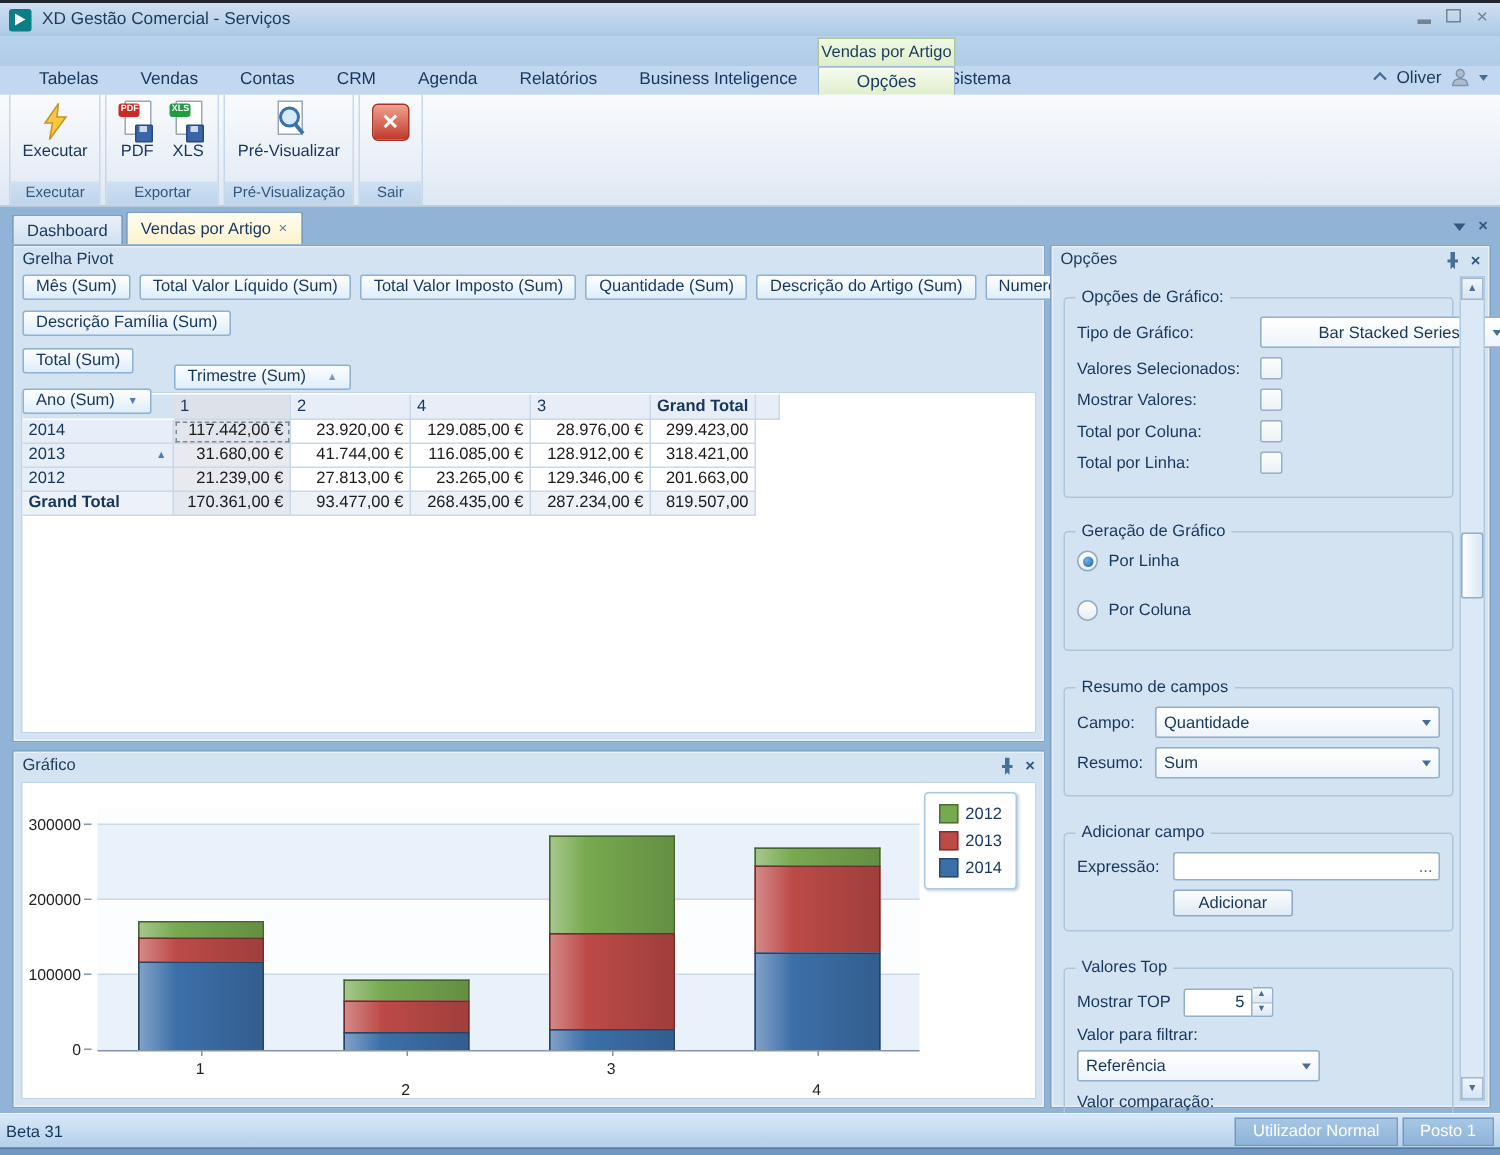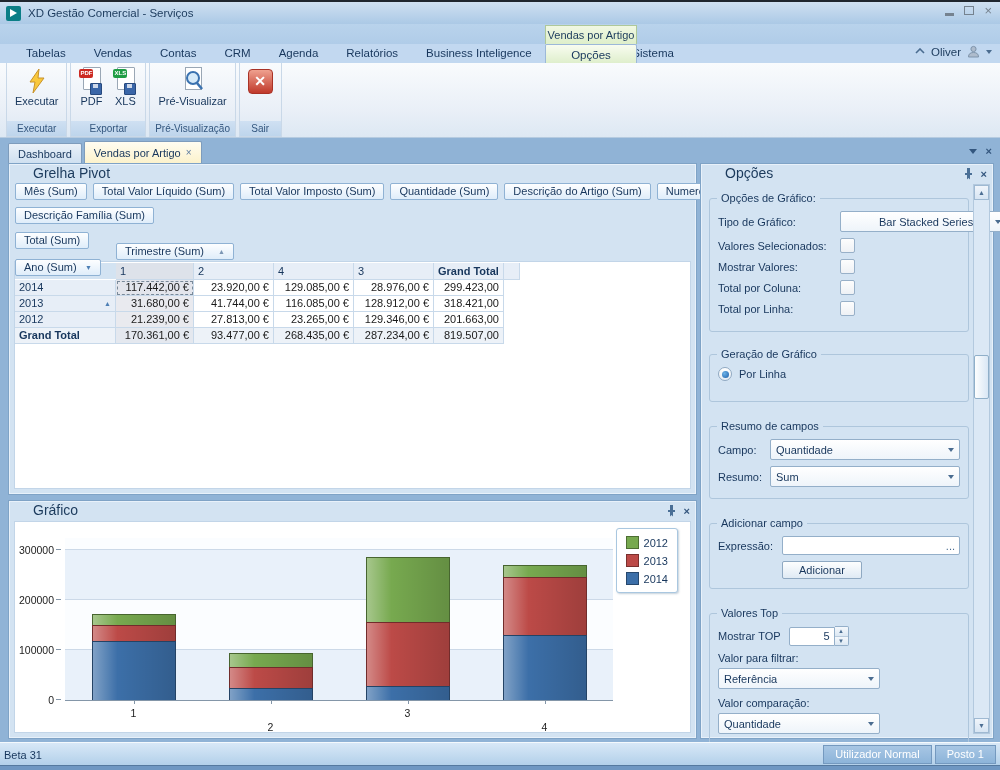--- a/index.html
+++ b/index.html
@@ -44,21 +44,21 @@
     color:#fff;font-weight:bold;text-align:center;line-height:22px;font-size:14px;}
   
   .doctabs{position:absolute;top:140px;left:0;right:0;height:23px;display:flex;align-items:flex-end;padding-left:8px;}
   .doctab{height:19px;line-height:18px;padding:0 9px;font-size:11px;border:1px solid #7e9cbc;border-bottom:none;
     border-radius:2px 2px 0 0;background:linear-gradient(#eaf1f9,#cfe0f0);margin-right:2px;display:flex;gap:5px;align-items:center;}
   .doctab.active{background:linear-gradient(#fffdf1,#fcf2cc);height:21px;}
   .doctab .tabx{color:#5c7ba0;font-size:10px;}
   .tabctl{position:absolute;right:8px;top:3px;display:flex;gap:9px;color:#33567e;font-size:10px;}
   
   .panel{position:absolute;background:#d3e3f2;border:1px solid #7fa3c6;box-shadow:inset 0 0 0 1px #e8f1fa;}
-  .panel-title{height:17px;line-height:17px;padding:1px 0 0 24px;font-size:14px;color:#1b3a5c;}
+  .panel-title{height:17px;line-height:17px;padding:1px 0 0 6px;font-size:11px;color:#1b3a5c;}
   .panel-icons{position:absolute;top:4px;right:6px;display:flex;gap:8px;align-items:center;color:#33567e;}
   .xglyph{font-size:11px;font-weight:bold;line-height:11px;}
   
   .field-btn{background:linear-gradient(#fdfeff,#dfedfa);border:1px solid #8fb2d4;border-radius:2px;font-size:11px;
     color:#17365c;padding:1px 8px 2px;white-space:nowrap;display:inline-flex;align-items:center;gap:8px;}
   .frow{position:absolute;display:flex;gap:6px;}
   .glyph-up{color:#7c97b5;font-size:7px;} .glyph-dn{color:#4d7fb5;font-size:7px;}
   .pivot-white{position:absolute;left:5px;top:97px;right:5px;bottom:5px;background:#fff;border:1px solid #c2d5e8;}
   .pgrid{position:absolute;left:6px;top:99px;display:grid;grid-template-columns:101px 78px 80px 80px 80px 70px 16px;font-size:11px;}
   .pcell{border-right:1px solid #c8d9ea;border-bottom:1px solid #c8d9ea;height:15px;line-height:15px;padding:0 4px;background:#fff;overflow:hidden;}
@@ -426,23 +426,27 @@
             <div class="optrow">
               <span class="optlabel">Total por Linha:</span>
               <span class="cb"></span>
             </div>
           </div>
       </div>
 
       <div class="gbox" style="margin-top:22px;padding-bottom:12px;">
         <span class="gbox-label">Geração de Gráfico</span>
         <div>
-            <div class="optrow" style="margin-bottom: 8px;">
+            <div class="optrow" style="margin-bottom: 19px;">
               <span class="rad sel"></span>
               <span>Por Linha</span>
+            </div>
+            <div class="optrow" style="margin-bottom: 7px;">
+              <span class="rad"></span>
+              <span>Por Coluna</span>
             </div>
           </div>
       </div>
 
       <div class="gbox" style="margin-top:24px;">
         <span class="gbox-label">Resumo de campos</span>
         <div class="optrow">
           <span class="optlabel" style="width:52px;">Campo:</span>
           <div class="dd" style="flex:1;">
             <span class="ddv">Quantidade</span>

